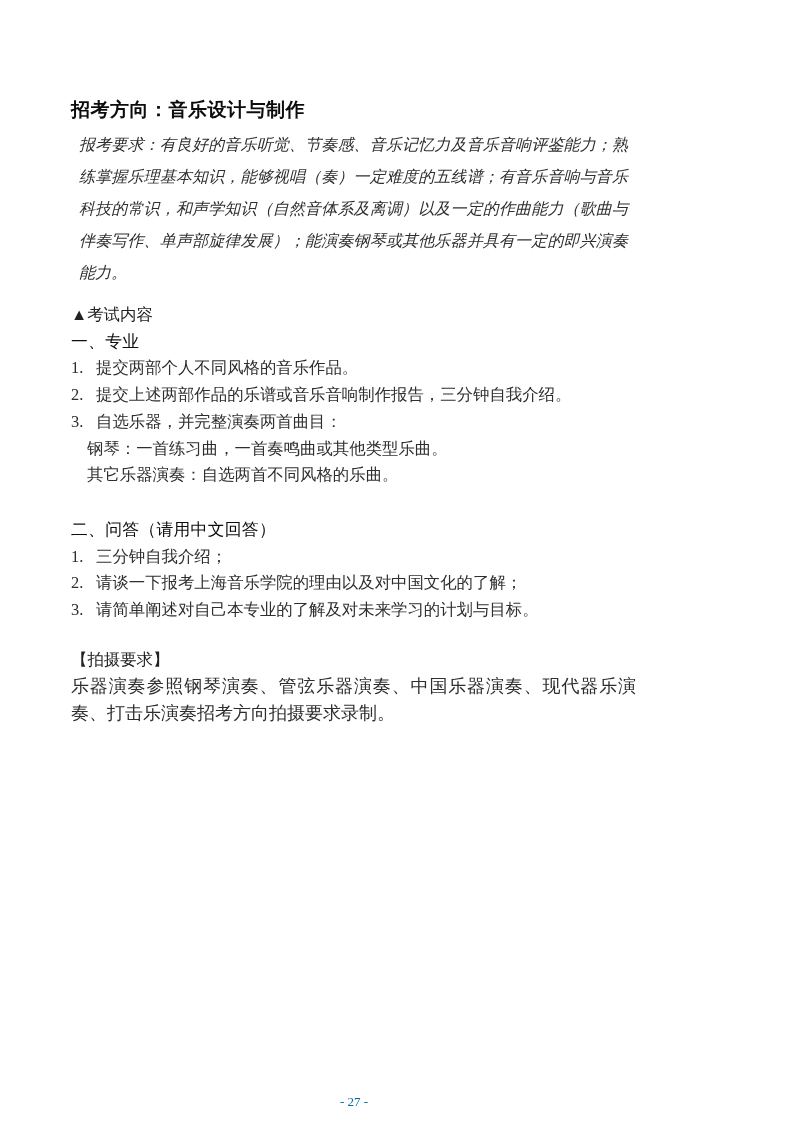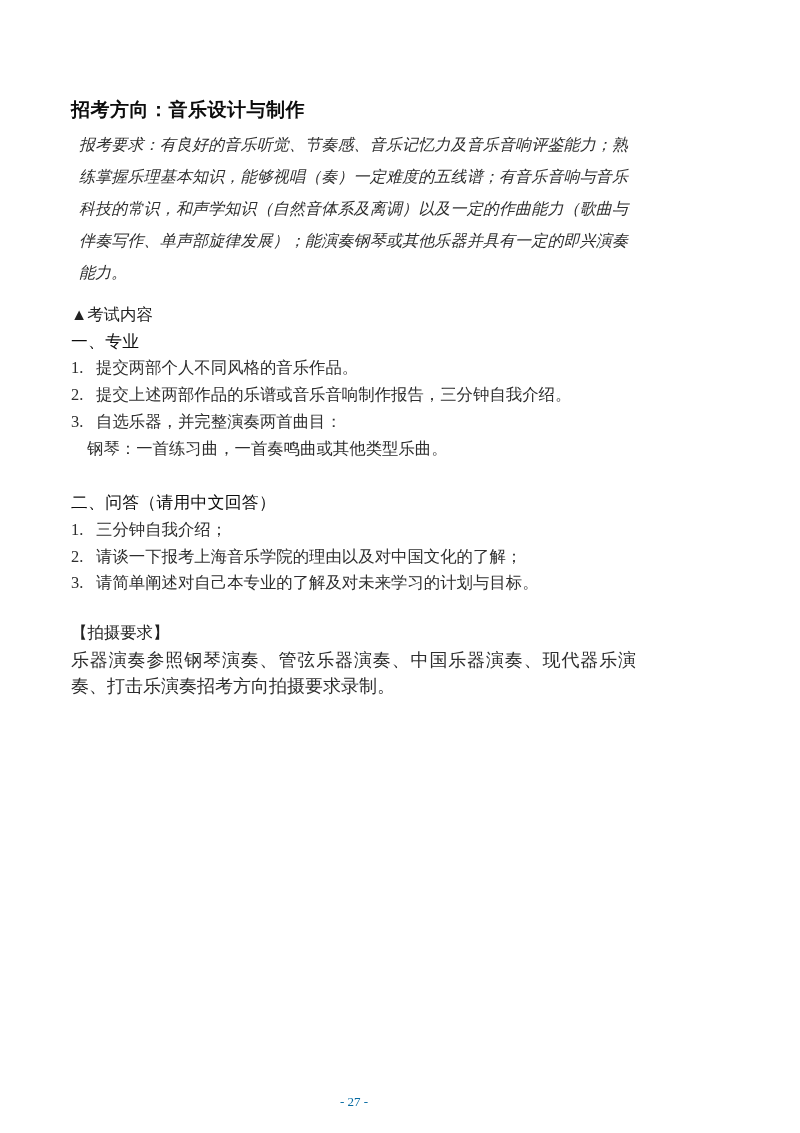--- a/index.html
+++ b/index.html
@@ -115,20 +115,21 @@
       <div class="line num-row">
         <span class="num">2.</span>
         <span class="itm">提交上述两部作品的乐谱或音乐音响制作报告，三分钟自我介绍。</span>
       </div>
       <div class="line num-row">
         <span class="num">3.</span>
         <span class="itm">自选乐器，并完整演奏两首曲目：</span>
       </div>
 
       <div class="line sub">钢琴：一首练习曲，一首奏鸣曲或其他类型乐曲。</div>
+      <div class="line sub">其它乐器演奏：自选两首不同风格的乐曲。</div>
 
       <h2 class="sec-heading gap-lg">二、问答（请用中文回答）</h2>
 
       <div class="line num-row">
         <span class="num">1.</span>
         <span class="itm">三分钟自我介绍；</span>
       </div>
       <div class="line num-row">
         <span class="num">2.</span>
         <span class="itm">请谈一下报考上海音乐学院的理由以及对中国文化的了解；</span>

